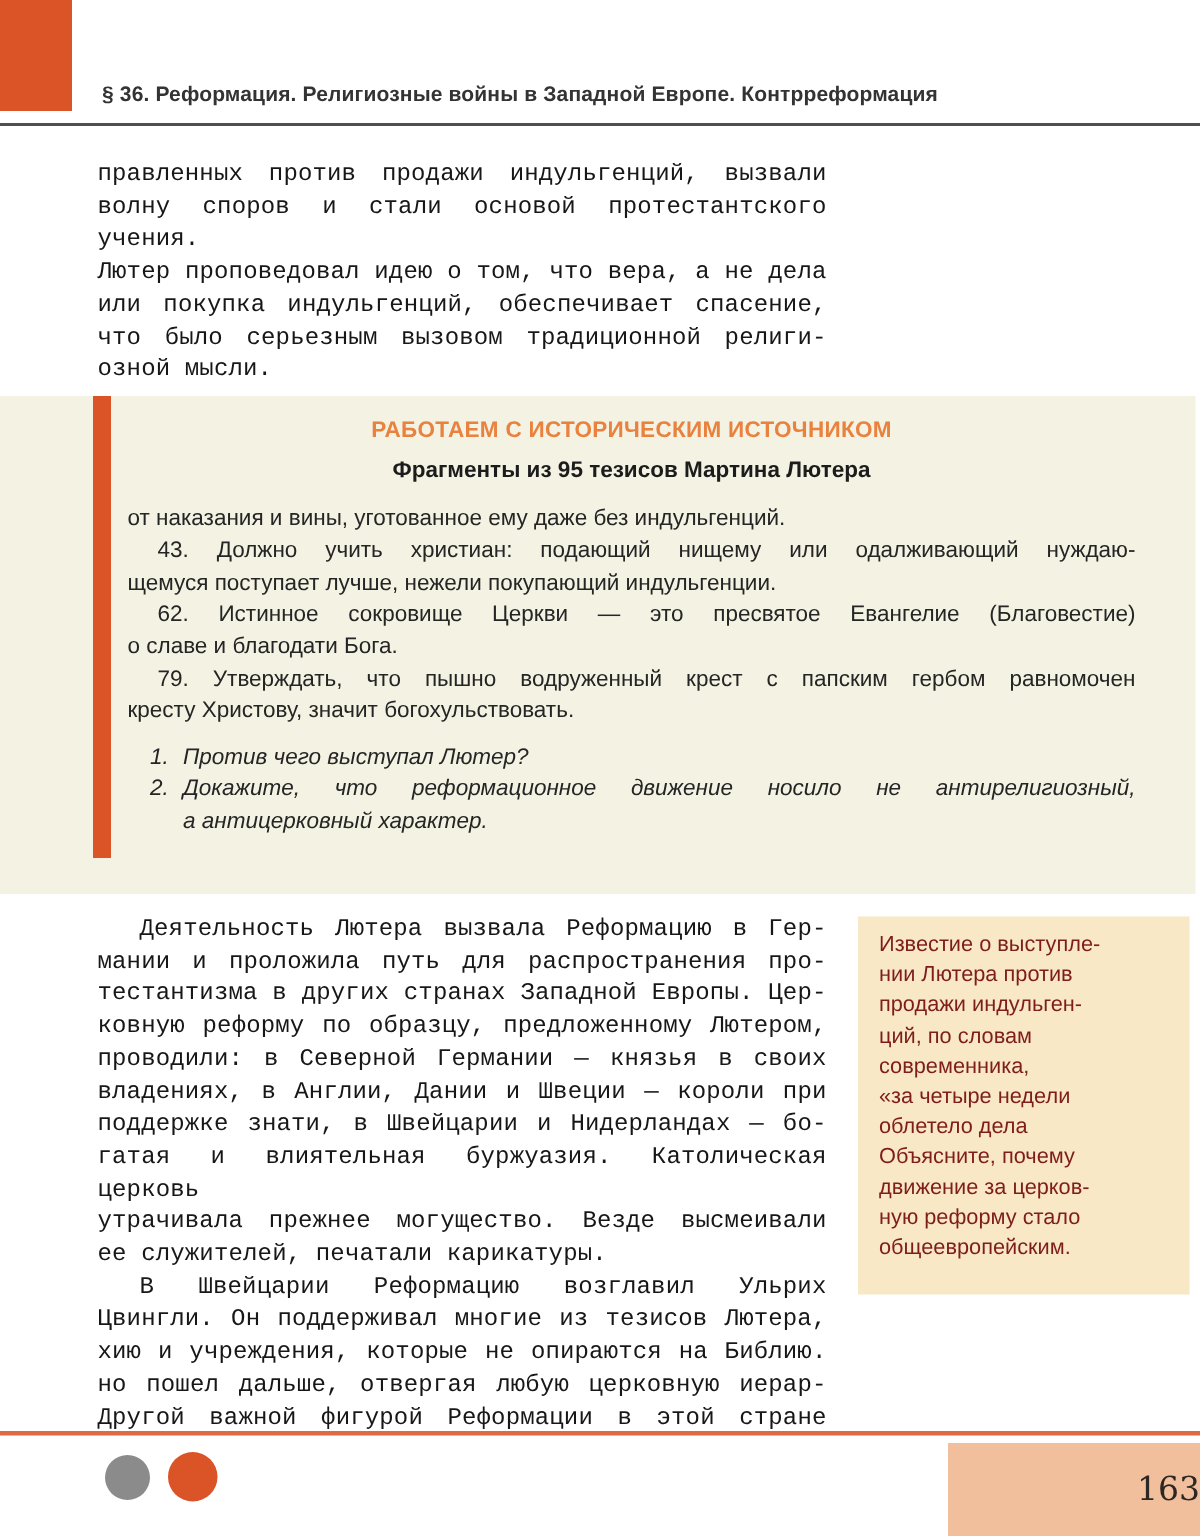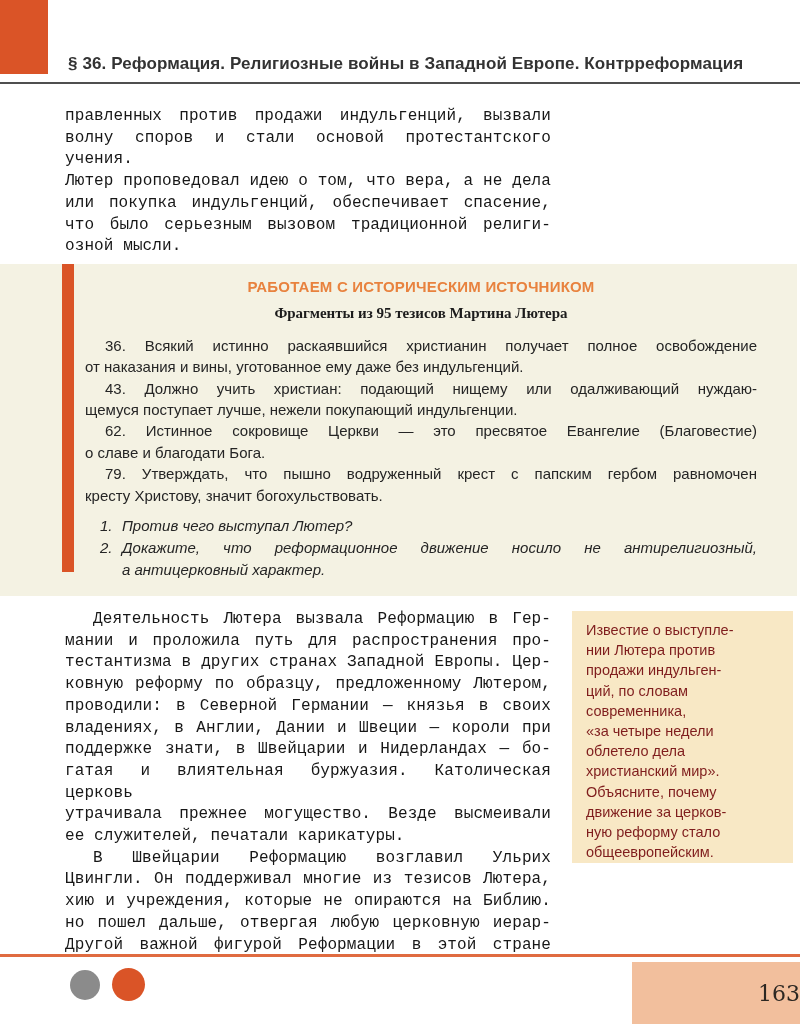--- a/index.html
+++ b/index.html
@@ -4,36 +4,36 @@
 <style>
   :root{
     --accent-orange:#DA5427; --title-orange:#E8823E; --box-beige:#F4F2E3;
     --note-cream:#F8E8C5; --pagenum-peach:#F2BF9D; --rule-dark:#4F4F4F;
     --rule-orange:#E06B40; --dot-gray:#8B8B8B;
   }
   html,body{margin:0;padding:0;background:#ffffff;}
   .page{position:relative;width:800px;height:1024px;background:#ffffff;overflow:hidden;
         font-family:"Liberation Sans",sans-serif;}
   .corner-square{position:absolute;left:0;top:0;width:48px;height:74px;background:var(--accent-orange);}
-  .header-title{position:absolute;left:68px;top:54px;width:700px;font-size:17px;font-weight:bold;
+  .header-title{position:absolute;left:68px;top:54px;width:700px;font-size:14px;font-weight:bold;
         color:#333333;letter-spacing:0.1px;}
   .header-rule{position:absolute;left:0;top:82px;width:800px;height:2px;background:var(--rule-dark);}
   .body-serif{font-family:Liberation Mono, monospace;font-size:16px;line-height:21.7px;
         color:#171717;letter-spacing:0.1px;}
   .para-top{position:absolute;left:65px;top:106px;width:486px;}
   .main-bottom{position:absolute;left:65px;top:609px;width:486px;}
   .jline{text-align:justify;text-align-last:justify;white-space:normal;}
   .jline.last{text-align-last:left;}
   .jline.indent{text-indent:28px;}
   .source-box{position:absolute;left:0;top:264px;width:797px;height:332px;background:var(--box-beige);}
   .source-bar{position:absolute;left:62px;top:0;width:12px;height:308px;background:var(--accent-orange);}
   .source-content{position:absolute;left:85px;top:12px;width:672px;font-size:15px;line-height:21.4px;color:#252525;}
   .source-title{text-align:center;font-weight:bold;font-size:15px;color:var(--title-orange);
         margin:0 0 6px 0;letter-spacing:0.2px;}
-  .source-subtitle{text-align:center;font-weight:bold;font-size:15px;color:#1c1c1c;margin:0 0 10px 0;font-family:Liberation Serif, serif;}
+  .source-subtitle{text-align:center;font-weight:bold;font-size:15px;color:#1c1c1c;margin:0 0 10px 0;}
   .theses .jline.indent{text-indent:20px;}
   .questions{margin:9px 0 0 15px;font-style:italic;line-height:21.8px;}
   .q{position:relative;padding-left:22px;}
   .qnum{position:absolute;left:0;top:0;}
   .note-box{position:absolute;left:572px;top:611px;width:221px;height:252px;background:var(--note-cream);
         box-sizing:border-box;padding:9px 14px;font-size:14.5px;line-height:20.2px;color:#7f1d1d;}
   .footer-rule{position:absolute;left:0;top:954px;width:800px;height:3px;background:var(--rule-orange);}
   .dot{position:absolute;border-radius:50%;}
   .dot-gray{left:70px;top:970px;width:30px;height:30px;background:var(--dot-gray);}
   .dot-orange{left:112px;top:968px;width:33px;height:33px;background:var(--accent-orange);}
@@ -61,21 +61,20 @@
       <div class="jline">что было серьезным вызовом традиционной религи-</div>
       <div class="jline last">озной мысли.</div>
     </div>
 
   <div class="source-box">
     <div class="source-bar"></div>
     <div class="source-content">
       <div class="source-title">РАБОТАЕМ С ИСТОРИЧЕСКИМ ИСТОЧНИКОМ</div>
       <div class="source-subtitle">Фрагменты из 95 тезисов Мартина Лютера</div>
       <div class="theses" id="theses">
-          <div class="jline indent">36. Всякий истинно раскаявшийся христианин получает полное освобождение</div>
           <div class="jline last">от наказания и вины, уготованное ему даже без индульгенций.</div>
           <div class="jline indent">43. Должно учить христиан: подающий нищему или одалживающий нуждаю-</div>
           <div class="jline last">щемуся поступает лучше, нежели покупающий индульгенции.</div>
           <div class="jline indent">62. Истинное сокровище Церкви — это пресвятое Евангелие (Благовестие)</div>
           <div class="jline last">о славе и благодати Бога.</div>
           <div class="jline indent">79. Утверждать, что пышно водруженный крест с папским гербом равномочен</div>
           <div class="jline last">кресту Христову, значит богохульствовать.</div>
         </div>
       <div class="questions" id="questions">
           <div class="q">
@@ -110,21 +109,20 @@
     </div>
 
   <aside class="note-box" id="note-box">
       <div>Известие о выступле-</div>
       <div>нии Лютера против</div>
       <div>продажи индульген-</div>
       <div>ций, по словам</div>
       <div>современника,</div>
       <div>«за четыре недели</div>
       <div>облетело дела</div>
-      <div>христианский мир».</div>
       <div>Объясните, почему</div>
       <div>движение за церков-</div>
       <div>ную реформу стало</div>
       <div>общеевропейским.</div>
     </aside>
 
   <div class="footer-rule"></div>
   <div class="dot dot-gray"></div>
   <div class="dot dot-orange"></div>
   <div class="pagenum-box">

